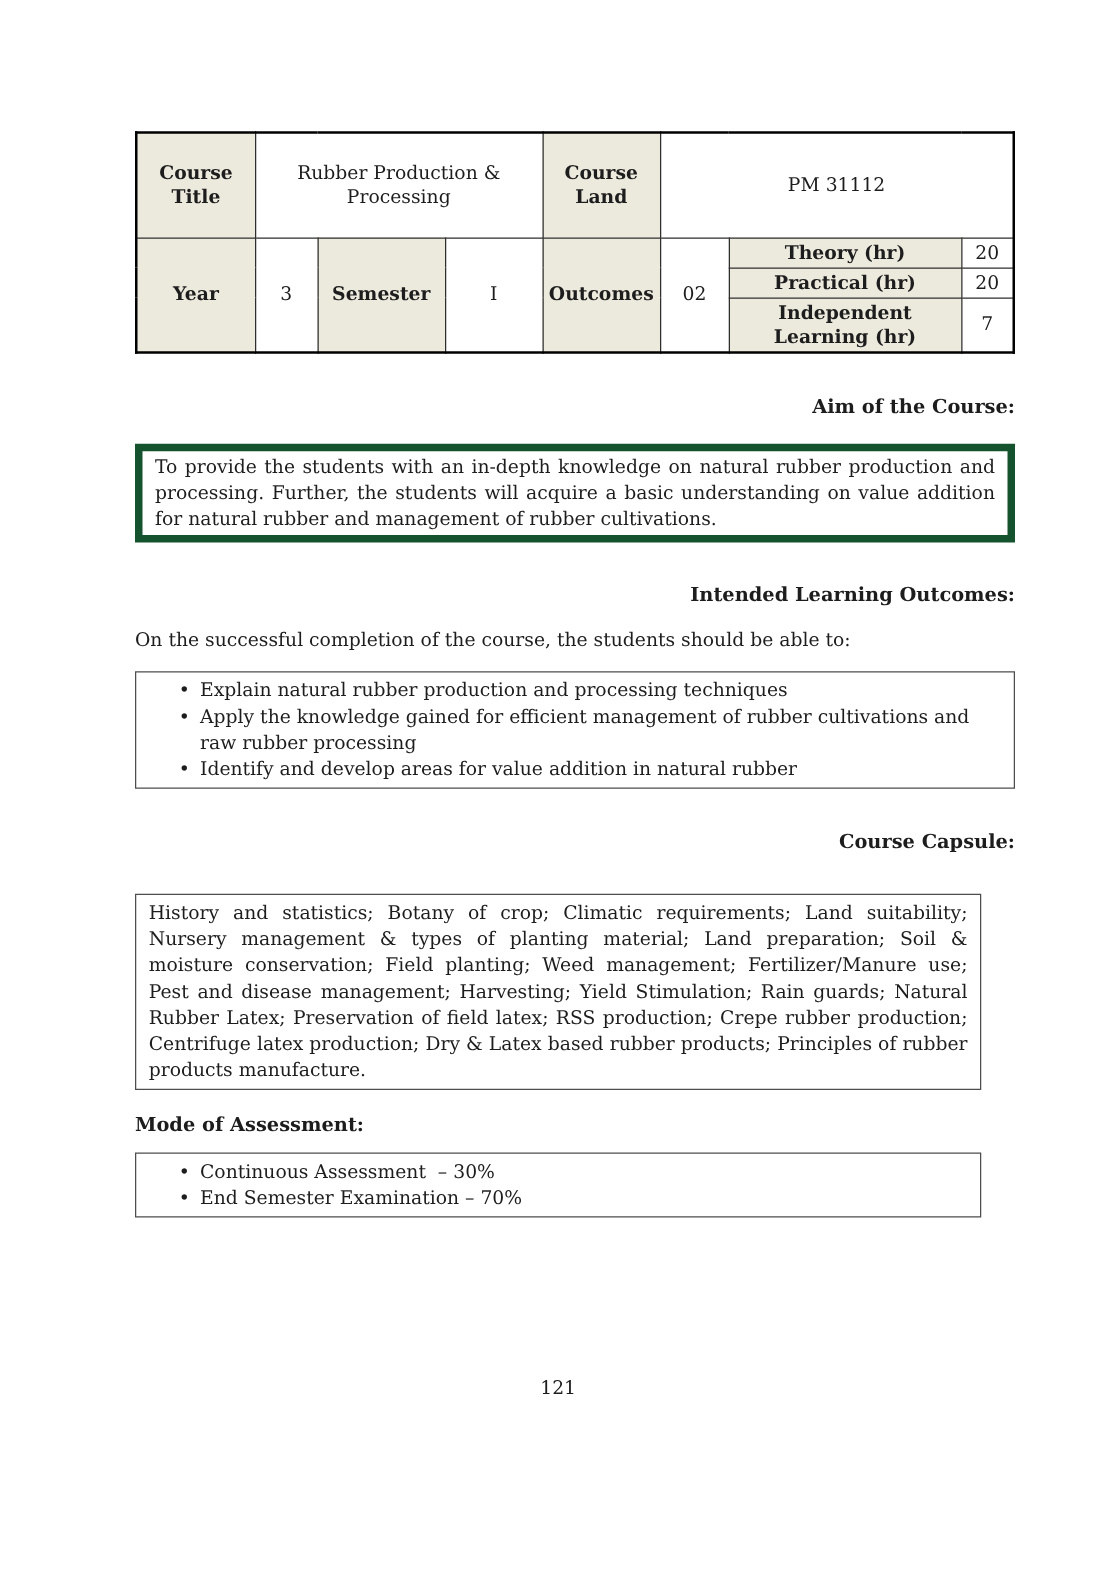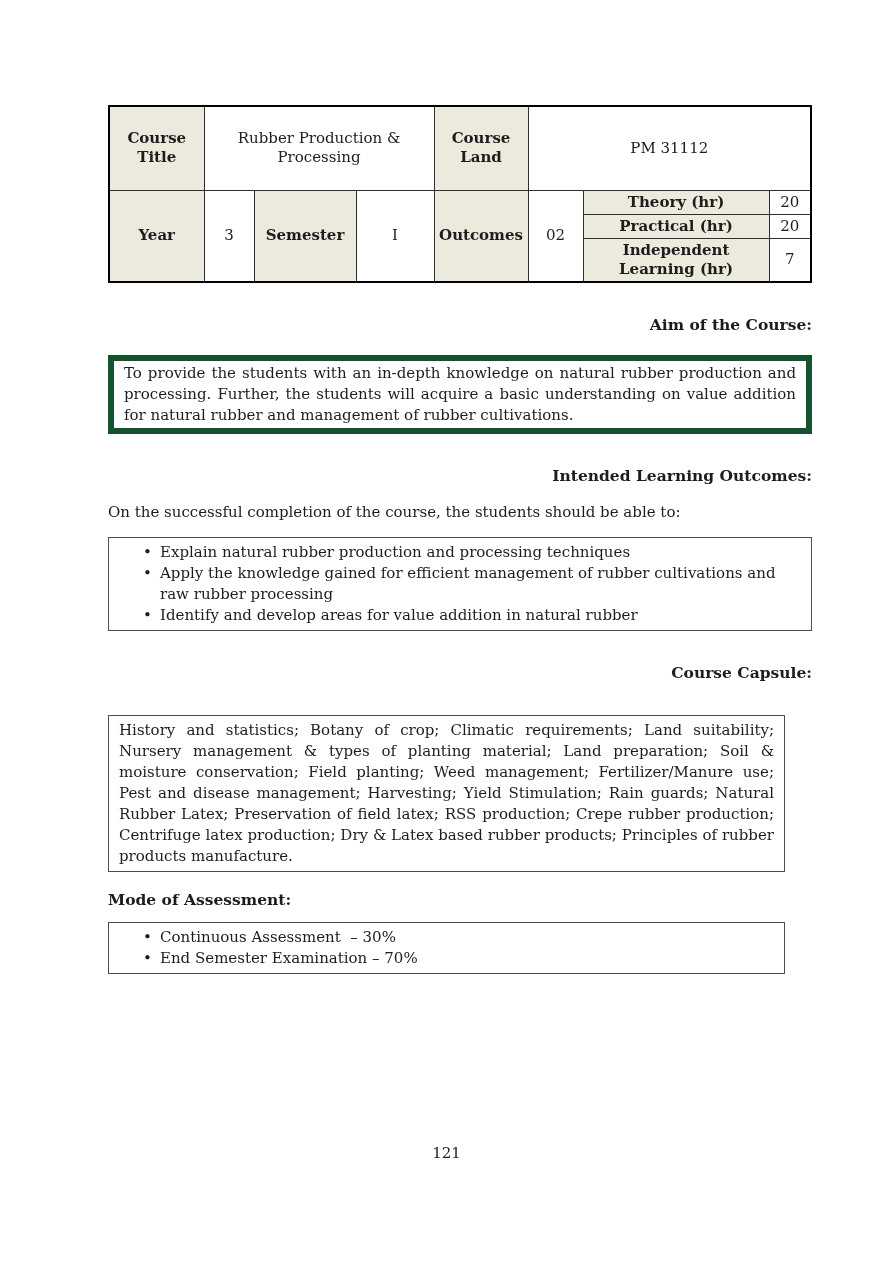--- a/index.html
+++ b/index.html
@@ -75,21 +75,21 @@
   ul.bullets li { position: relative; padding-left: 41px; }
   .bullet-dot {
     position: absolute;
     left: 24px;
     top: 0;
   }
   .pre { white-space: pre-wrap; }
 
   .page-number {
     position: absolute;
-    top: 1144px;
+    top: 1101px;
     left: 0;
     width: 100%;
     text-align: center;
     font-size: 15px;
   }
 </style>
 </head>
 <body>
 
 <div class="page">

